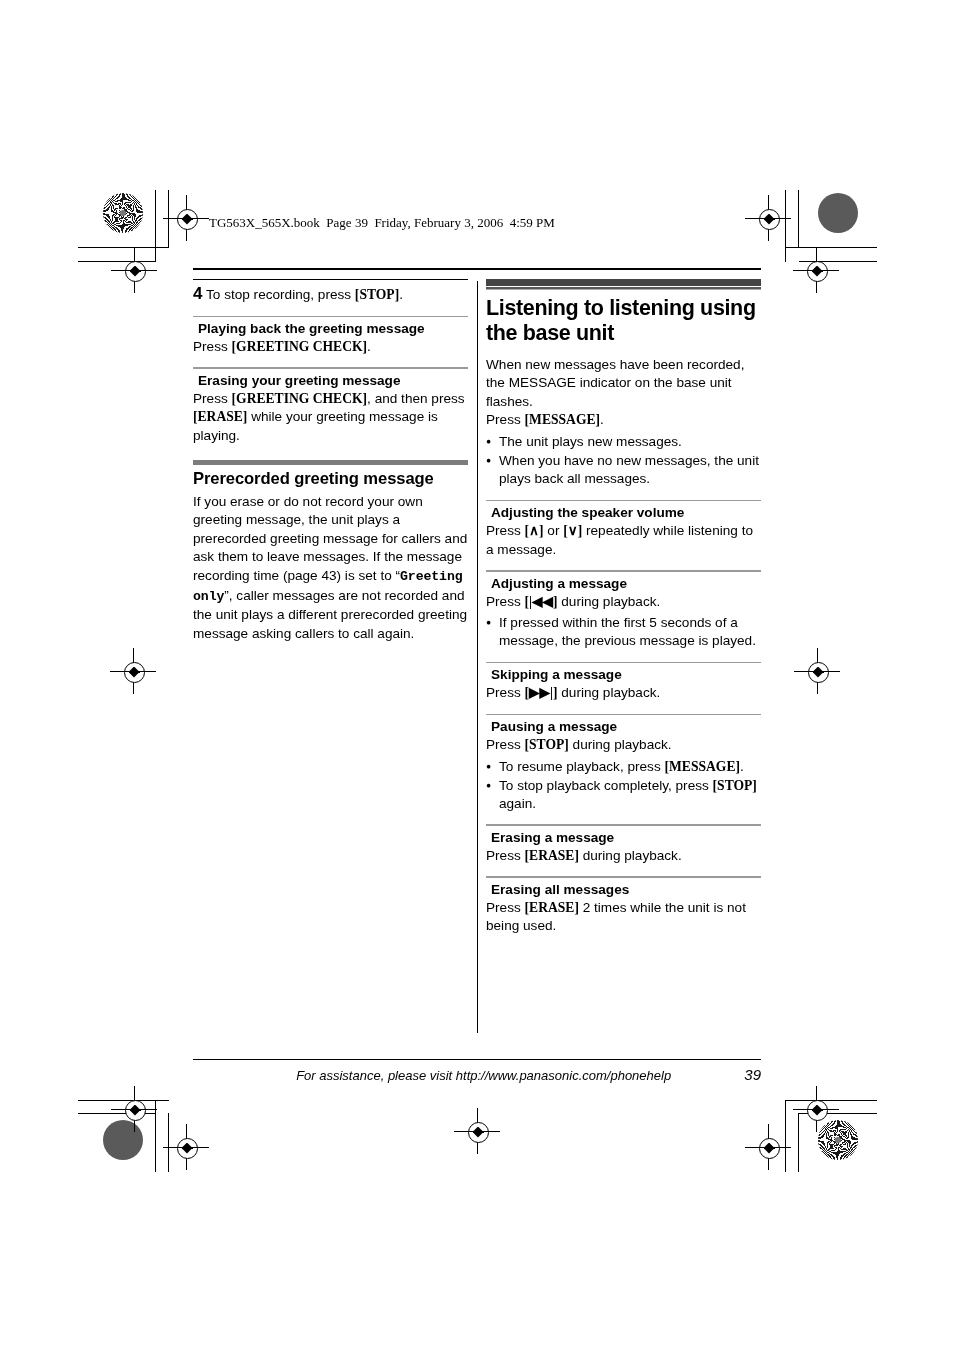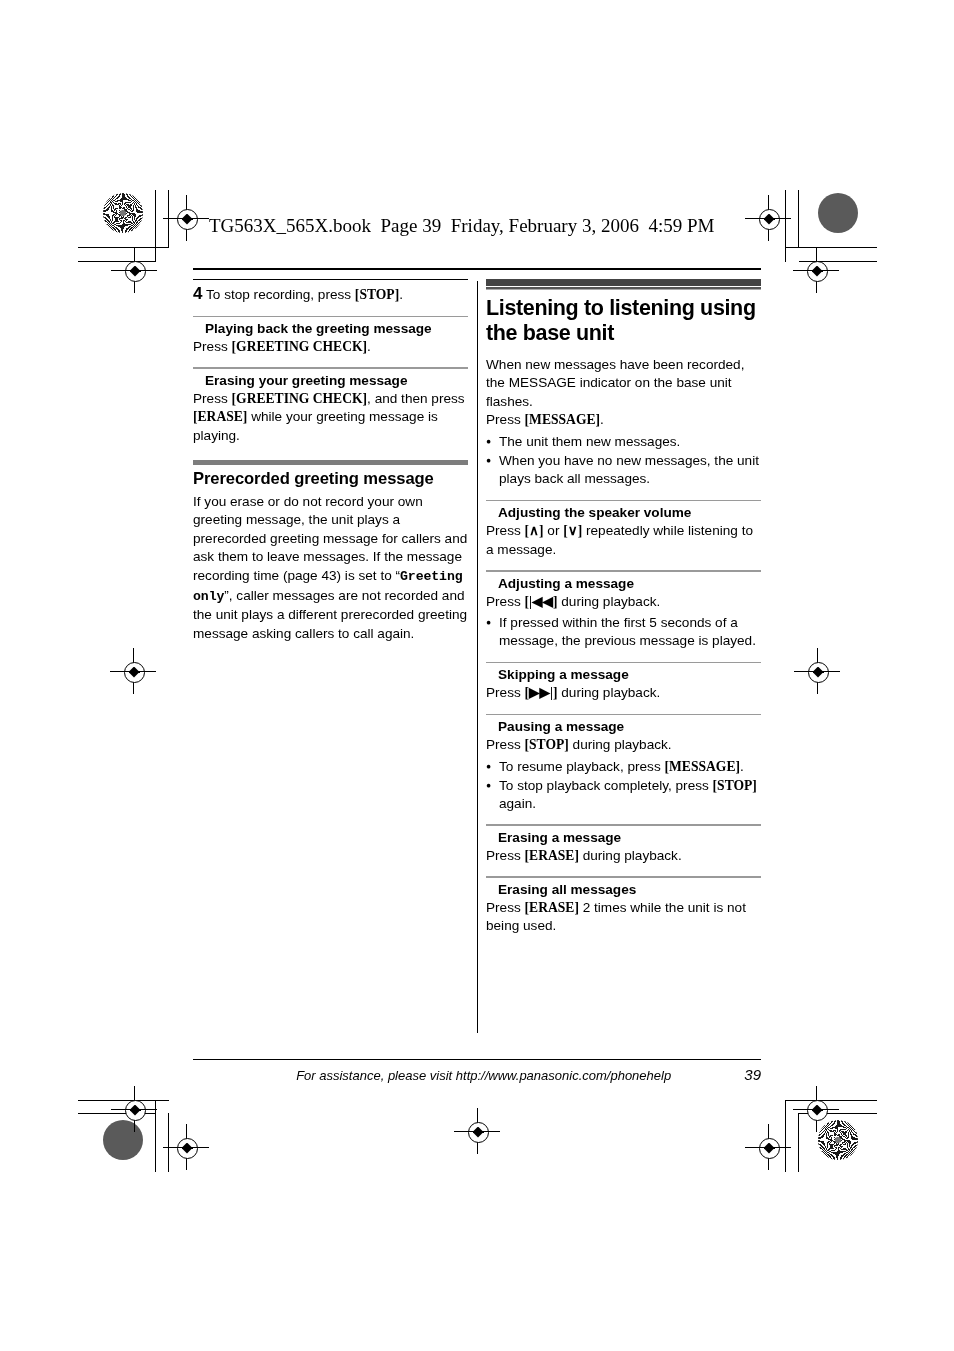--- a/index.html
+++ b/index.html
@@ -179,21 +179,21 @@
     background: #444444;
     border-bottom: 1.3px solid #ffffff;
     box-shadow: 0 2.5px 0 0 #555555;
     margin: 0 0 9px 0;
   }
 
   h3.sub-head {
     font-size: 13.6px;
     line-height: 17px;
     font-weight: bold;
-    margin: 0 0 1px 12px;
+    margin: 0 0 1px 5px;
   }
   h2.section-head {
     font-size: 16.6px;
     line-height: 20px;
     font-weight: bold;
     margin: 0 0 4px 0;
     letter-spacing: -0.1px;
   }
   h1.major-head {
     font-size: 21.5px;
@@ -251,21 +251,21 @@
     font-size: 15px;
     font-weight: normal;
   }
 
   
   .file-line {
     position: absolute;
     left: 209px;
     top: 215px;
     font-family: "Liberation Serif", serif;
-    font-size: 19px;
+    font-size: 13px;
     white-space: pre;
   }
 </style>
 </head>
 <body>
 
 <div>
 
   <div class="mark-dot halftone" style="left:103px; top:193px;"></div>
   <div class="corner-rule" style="left:155px; top:190px; width:1.3px; height:72px;"></div>
@@ -362,21 +362,21 @@
 
     <div class="col">
 
       <div class="bar-major"></div>
       <h1 class="major-head">Listening to listening using the base unit</h1>
 
       <p class="body-text">When new messages have been recorded, the MESSAGE indicator on the base unit flashes.</p>
       <p class="body-text"><span>Press </span><b class="kb">[MESSAGE]</b><span>.</span></p>
 
       <ul class="bullets">
-        <li>The unit them new messages.</li>
+        <li>The unit plays new messages.</li>
         <li>When you have no new messages, the unit plays back all messages.</li>
       </ul>
 
       <div class="rule-thin"></div>
       <h3 class="sub-head">Adjusting the speaker volume</h3>
       <p class="body-text"><span>Press </span><b class="kb">[∧]</b><span> or </span><b class="kb">[∨]</b><span> repeatedly while listening to a message.</span></p>
 
       <div class="rule-thin"></div>
       <h3 class="sub-head">Adjusting a message</h3>
       <p class="body-text"><span>Press </span><b class="kb">[|◀◀]</b><span> during playback.</span></p>

